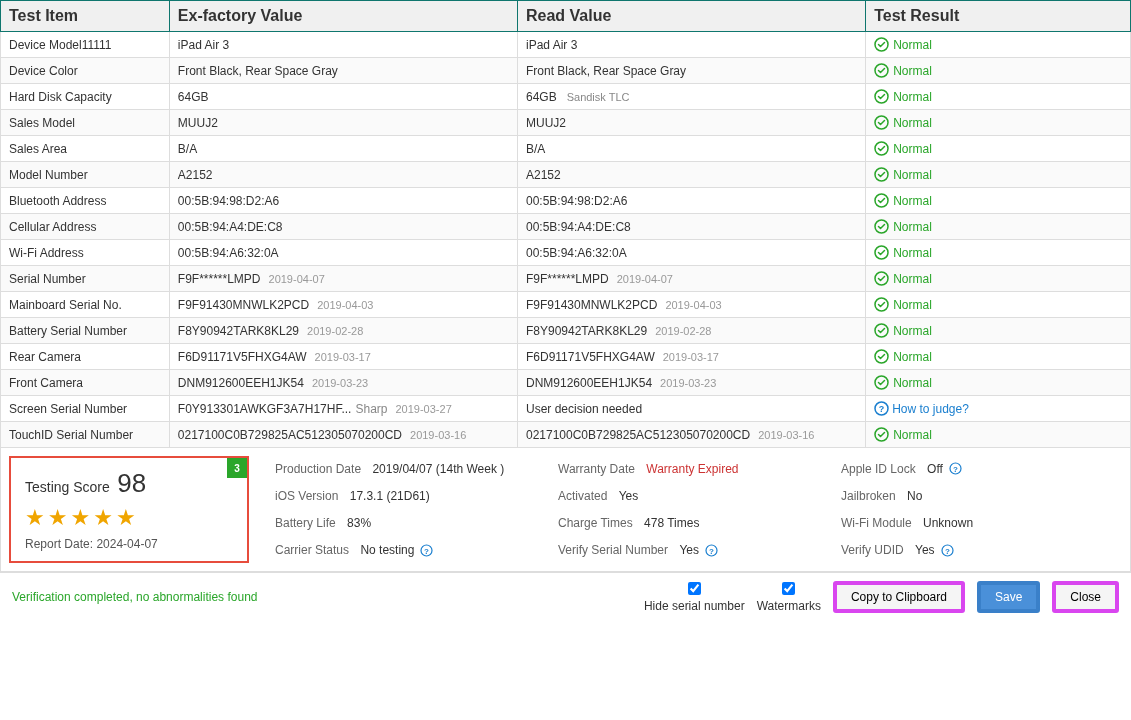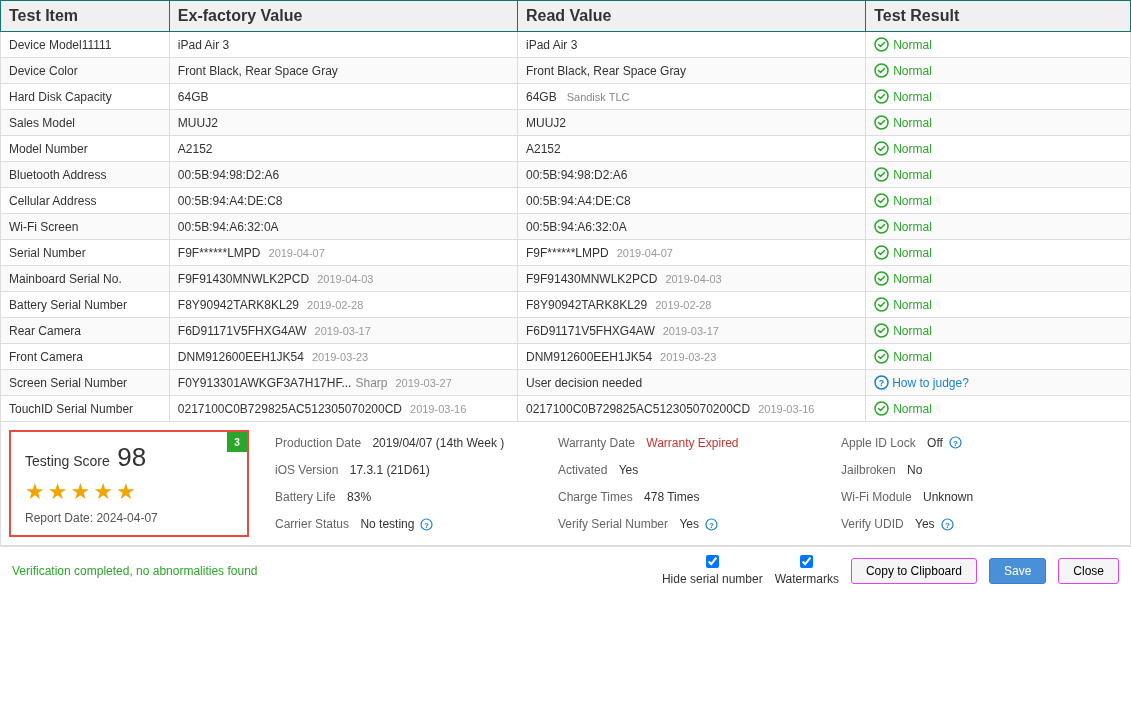--- a/index.html
+++ b/index.html
@@ -89,21 +89,21 @@
       border-top: 1px solid #ddd;
       background: #fff;
       gap: 12px;
     }
     .verification-text { color: #2aa62a; font-size: 12px; flex: 1; }
     .checkbox-label { display: flex; align-items: center; gap: 4px; font-size: 12px; cursor: pointer; flex-direction: column; }
     .checkbox-label input[type=checkbox] { cursor: pointer; }
     .btn {
       padding: 5px 14px;
       font-size: 12px;
-      border: 1px solid #d946ef;
+      border: 4px solid #d946ef;
       background: #f5f5f5;
       cursor: pointer;
       border-radius: 3px;
     }
     .btn-primary {
       background: #4a90d9;
       color: #fff;
       border-color: #3a80c9;
     }
 
@@ -174,20 +174,34 @@
               <span style="color:#2aa62a;display:flex;align-items:center;gap:4px;">
       <svg width="15" height="15" viewBox="0 0 15 15" style="flex-shrink:0;">
         <circle cx="7.5" cy="7.5" r="6.5" fill="none" stroke="#2aa62a" stroke-width="1.5"></circle>
         <path d="M4.5 7.5 L6.5 9.5 L10.5 5.5" fill="none" stroke="#2aa62a" stroke-width="1.5" stroke-linecap="round" stroke-linejoin="round"></path>
       </svg>
       Normal
     </span>
             </td>
           </tr>
           <tr>
+            <td class="col-item">Sales Area</td>
+            <td class="col-ex">B/A</td>
+            <td class="col-read">B/A</td>
+            <td class="col-result">
+              <span style="color:#2aa62a;display:flex;align-items:center;gap:4px;">
+      <svg width="15" height="15" viewBox="0 0 15 15" style="flex-shrink:0;">
+        <circle cx="7.5" cy="7.5" r="6.5" fill="none" stroke="#2aa62a" stroke-width="1.5"></circle>
+        <path d="M4.5 7.5 L6.5 9.5 L10.5 5.5" fill="none" stroke="#2aa62a" stroke-width="1.5" stroke-linecap="round" stroke-linejoin="round"></path>
+      </svg>
+      Normal
+    </span>
+            </td>
+          </tr>
+          <tr>
             <td class="col-item">Model Number</td>
             <td class="col-ex">A2152</td>
             <td class="col-read">A2152</td>
             <td class="col-result">
               <span style="color:#2aa62a;display:flex;align-items:center;gap:4px;">
       <svg width="15" height="15" viewBox="0 0 15 15" style="flex-shrink:0;">
         <circle cx="7.5" cy="7.5" r="6.5" fill="none" stroke="#2aa62a" stroke-width="1.5"></circle>
         <path d="M4.5 7.5 L6.5 9.5 L10.5 5.5" fill="none" stroke="#2aa62a" stroke-width="1.5" stroke-linecap="round" stroke-linejoin="round"></path>
       </svg>
       Normal
@@ -216,21 +230,21 @@
               <span style="color:#2aa62a;display:flex;align-items:center;gap:4px;">
       <svg width="15" height="15" viewBox="0 0 15 15" style="flex-shrink:0;">
         <circle cx="7.5" cy="7.5" r="6.5" fill="none" stroke="#2aa62a" stroke-width="1.5"></circle>
         <path d="M4.5 7.5 L6.5 9.5 L10.5 5.5" fill="none" stroke="#2aa62a" stroke-width="1.5" stroke-linecap="round" stroke-linejoin="round"></path>
       </svg>
       Normal
     </span>
             </td>
           </tr>
           <tr>
-            <td class="col-item">Wi-Fi Screen</td>
+            <td class="col-item">Wi-Fi Address</td>
             <td class="col-ex">00:5B:94:A6:32:0A</td>
             <td class="col-read">00:5B:94:A6:32:0A</td>
             <td class="col-result">
               <span style="color:#2aa62a;display:flex;align-items:center;gap:4px;">
       <svg width="15" height="15" viewBox="0 0 15 15" style="flex-shrink:0;">
         <circle cx="7.5" cy="7.5" r="6.5" fill="none" stroke="#2aa62a" stroke-width="1.5"></circle>
         <path d="M4.5 7.5 L6.5 9.5 L10.5 5.5" fill="none" stroke="#2aa62a" stroke-width="1.5" stroke-linecap="round" stroke-linejoin="round"></path>
       </svg>
       Normal
     </span>

